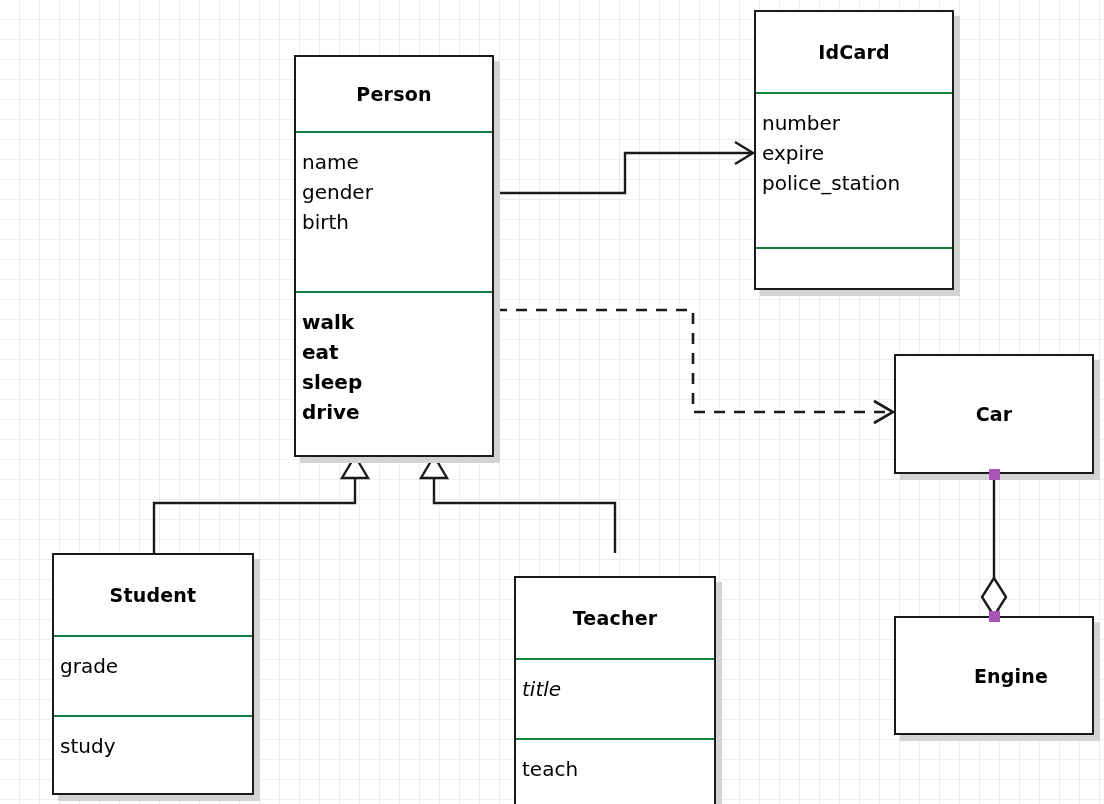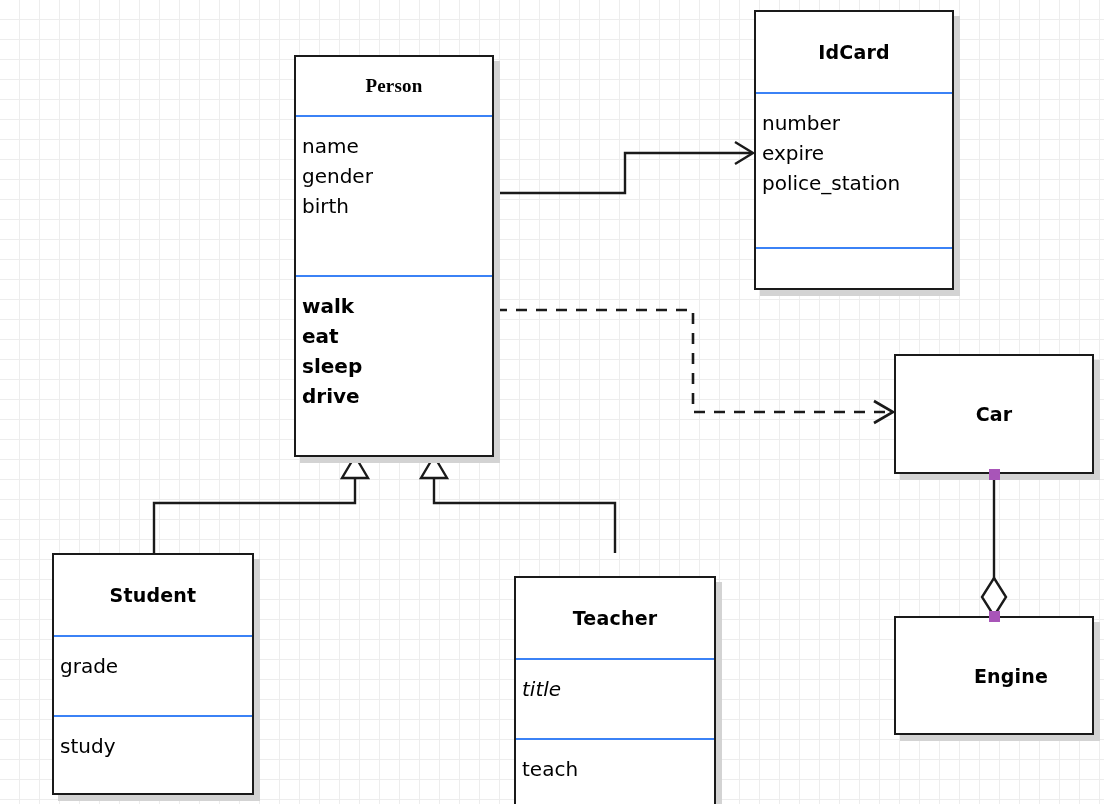--- a/index.html
+++ b/index.html
@@ -43,21 +43,21 @@
     display: flex;
     flex-direction: column;
     z-index: 2;
   }
   .compartment {
     box-sizing: border-box;
     position: relative;
     overflow: hidden;
   }
   .compartment + .compartment {
-    border-top: 2px solid #3b82f6;
+    border-top: 2px solid #15803d;
   }
   .cls-title {
     display: flex;
     align-items: center;
     justify-content: center;
     font-weight: bold;
     font-size: 19px;
     color: #000000;
     letter-spacing: 0.2px;
   }
@@ -113,21 +113,21 @@
       <polygon points="434,456 421,478 447,478" fill="#ffffff" stroke="#1a1a1a" stroke-width="2.4" stroke-linejoin="miter"></polygon>
     </g>
 
     <g>
       <path d="M 994 474 L 994 584" fill="none" stroke="#1a1a1a" stroke-width="2.4"></path>
       <polygon points="994,578 1006,597 994,616 982,597" fill="#ffffff" stroke="#1a1a1a" stroke-width="2.4" stroke-linejoin="miter"></polygon>
     </g>
   </svg>
 
   <div class="uml-class" id="cls-person" style="left: 294px; top: 55px; width: 200px; height: 402px;">
-    <div class="compartment cls-title" style="height: 58px; font-family: Liberation Serif, serif;">Person</div>
+    <div class="compartment cls-title" style="height: 74px;">Person</div>
     <div class="compartment cls-members" id="person-attrs" style="height: 160px;">
       <div class="member">name</div>
       <div class="member">gender</div>
       <div class="member">birth</div>
     </div>
     <div class="compartment cls-members" id="person-methods" style="flex: 1 1 auto; font-weight: bold;">
       <div class="member">walk</div>
       <div class="member">eat</div>
       <div class="member">sleep</div>
       <div class="member">drive</div>

